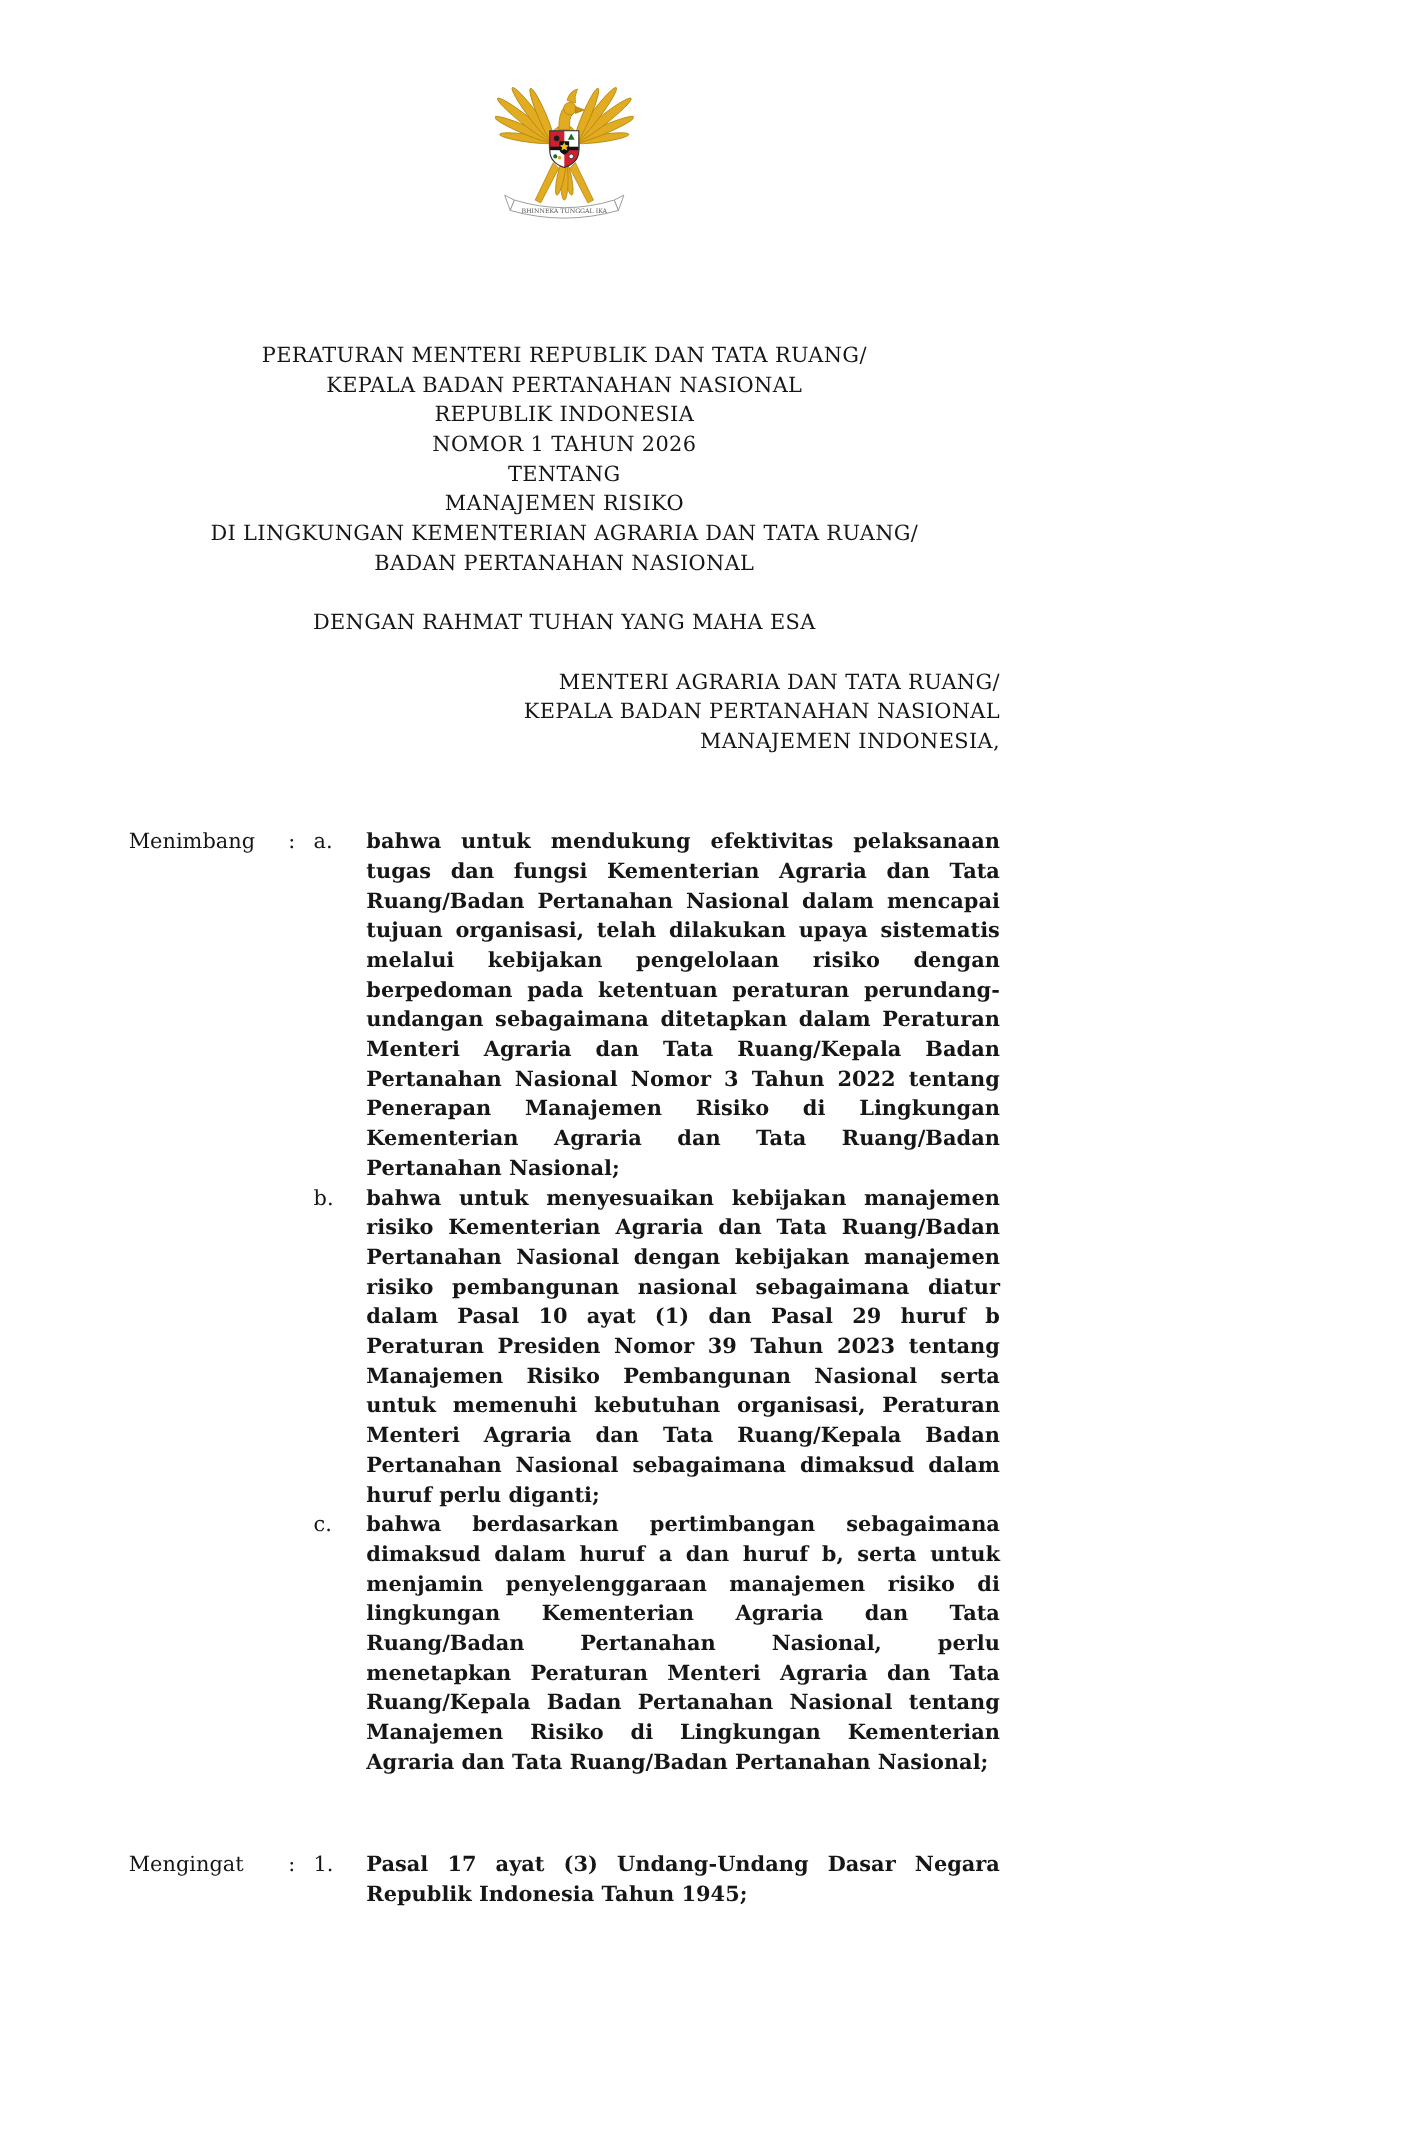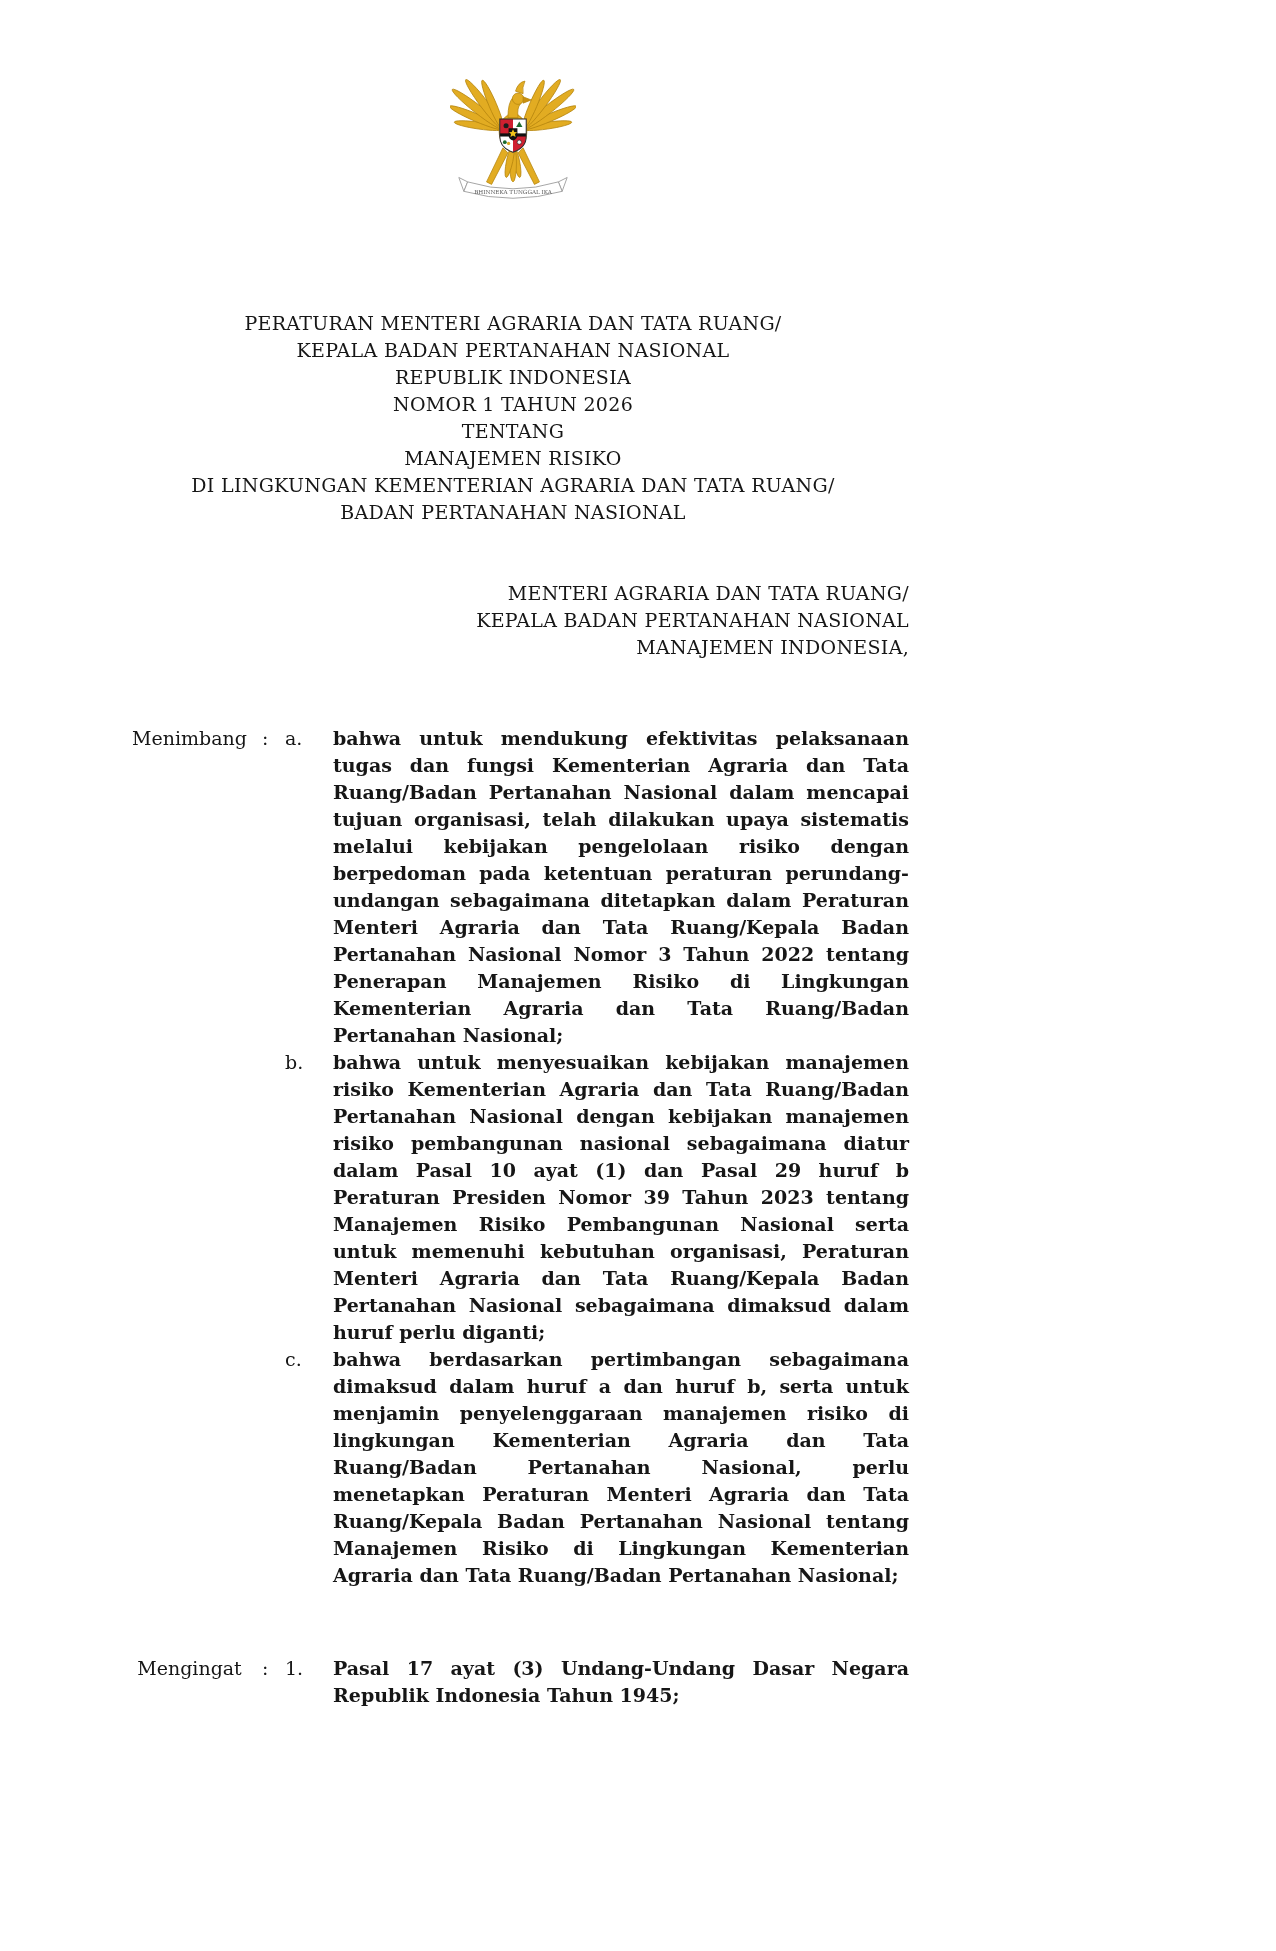--- a/index.html
+++ b/index.html
@@ -27,21 +27,21 @@
 
   .authority-block { margin-bottom: 64px; text-align: right; }
 
   .clause {
     display: grid;
     grid-template-columns: 145px 23px 1fr;
     font-size: 19px;
     line-height: 27px;
     align-items: start;
   }
-  .clause-label { white-space: nowrap; text-align: center; }
+  .clause-label { white-space: nowrap; }
   .clause-items .item {
     display: grid;
     grid-template-columns: 48px 1fr;
     align-items: start;
   }
   .item-text { text-align: justify; font-weight: bold; }
   .clause-mengingat { margin-top: 66px; }
 </style>
 </head>
 <body>
@@ -134,32 +134,33 @@
         <g>
           <path d="M28 196 L14 189 L22 211 Z" fill="#ffffff" stroke="#9a9a9a" stroke-width="1.4"></path>
           <path d="M172 196 L186 189 L178 211 Z" fill="#ffffff" stroke="#9a9a9a" stroke-width="1.4"></path>
           <path d="M28 196 Q100 218 172 196 L178 211 Q100 233 22 211 Z" fill="#ffffff" stroke="#9a9a9a" stroke-width="1.4"></path>
           <text x="100" y="215" text-anchor="middle" font-size="9" fill="#555555">BHINNEKA TUNGGAL IKA</text>
         </g>
       </svg>
     </div>
 
     <div class="title-block">
-      <div>PERATURAN MENTERI AGRARIA DAN TATA RUANG/</div>
+      <div>PERATURAN MENTERI REPUBLIK DAN TATA RUANG/</div>
       <div>KEPALA BADAN PERTANAHAN NASIONAL</div>
       <div>REPUBLIK INDONESIA</div>
       <div>NOMOR 1 TAHUN 2026</div>
       <div>TENTANG</div>
       <div>MANAJEMEN RISIKO</div>
       <div>DI LINGKUNGAN KEMENTERIAN AGRARIA DAN TATA RUANG/</div>
       <div>BADAN PERTANAHAN NASIONAL</div>
     </div>
 
     <div class="v-gap"></div>
 
+    <div class="invocation">DENGAN RAHMAT TUHAN YANG MAHA ESA</div>
 
     <div class="v-gap"></div>
 
     <div class="authority-block">
       <div>MENTERI AGRARIA DAN TATA RUANG/</div>
       <div>KEPALA BADAN PERTANAHAN NASIONAL</div>
       <div>MANAJEMEN INDONESIA,</div>
     </div>
 
     <div class="clause">

